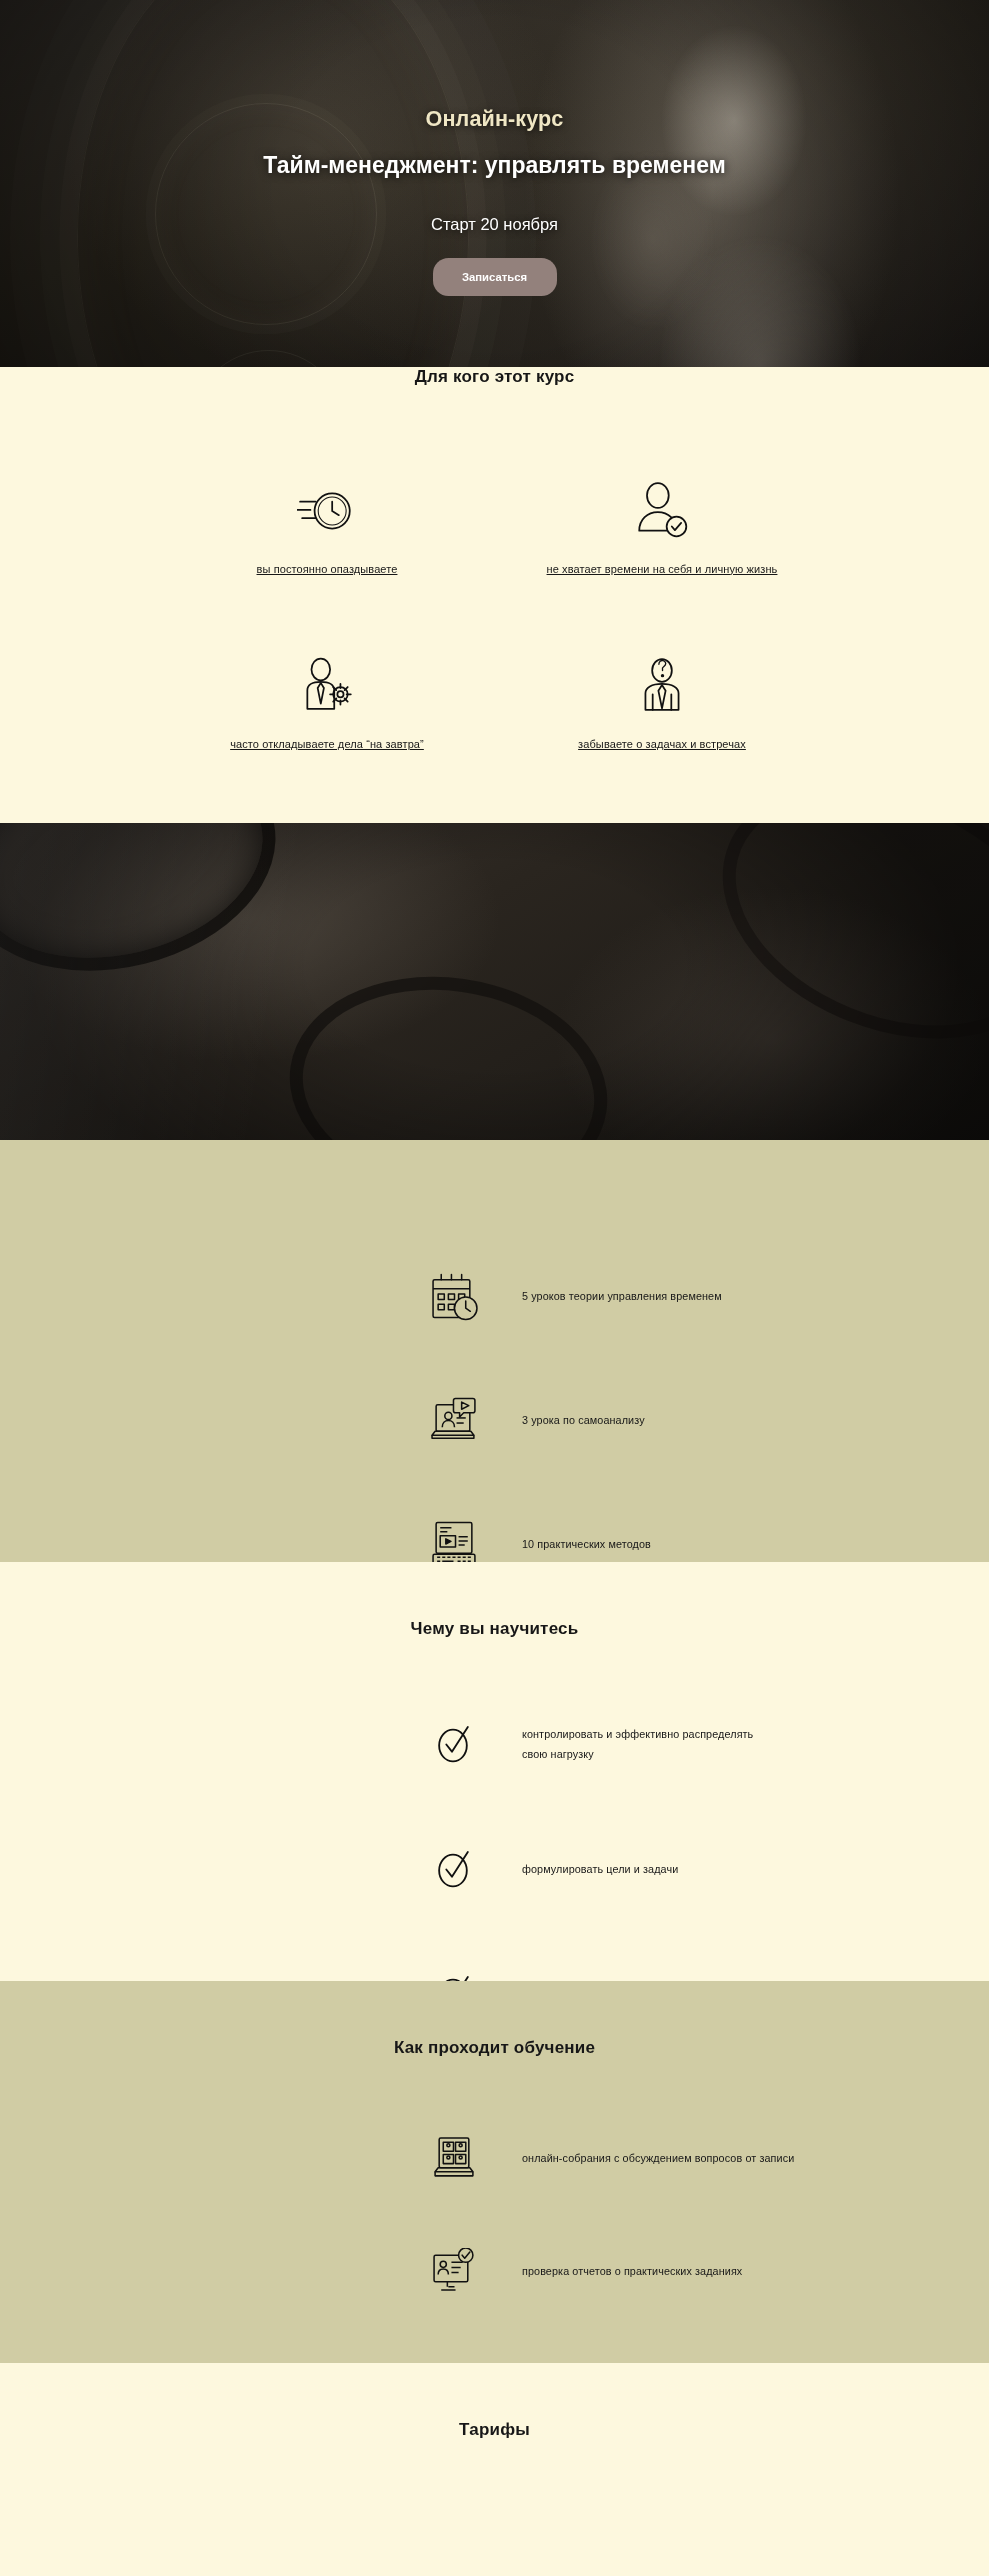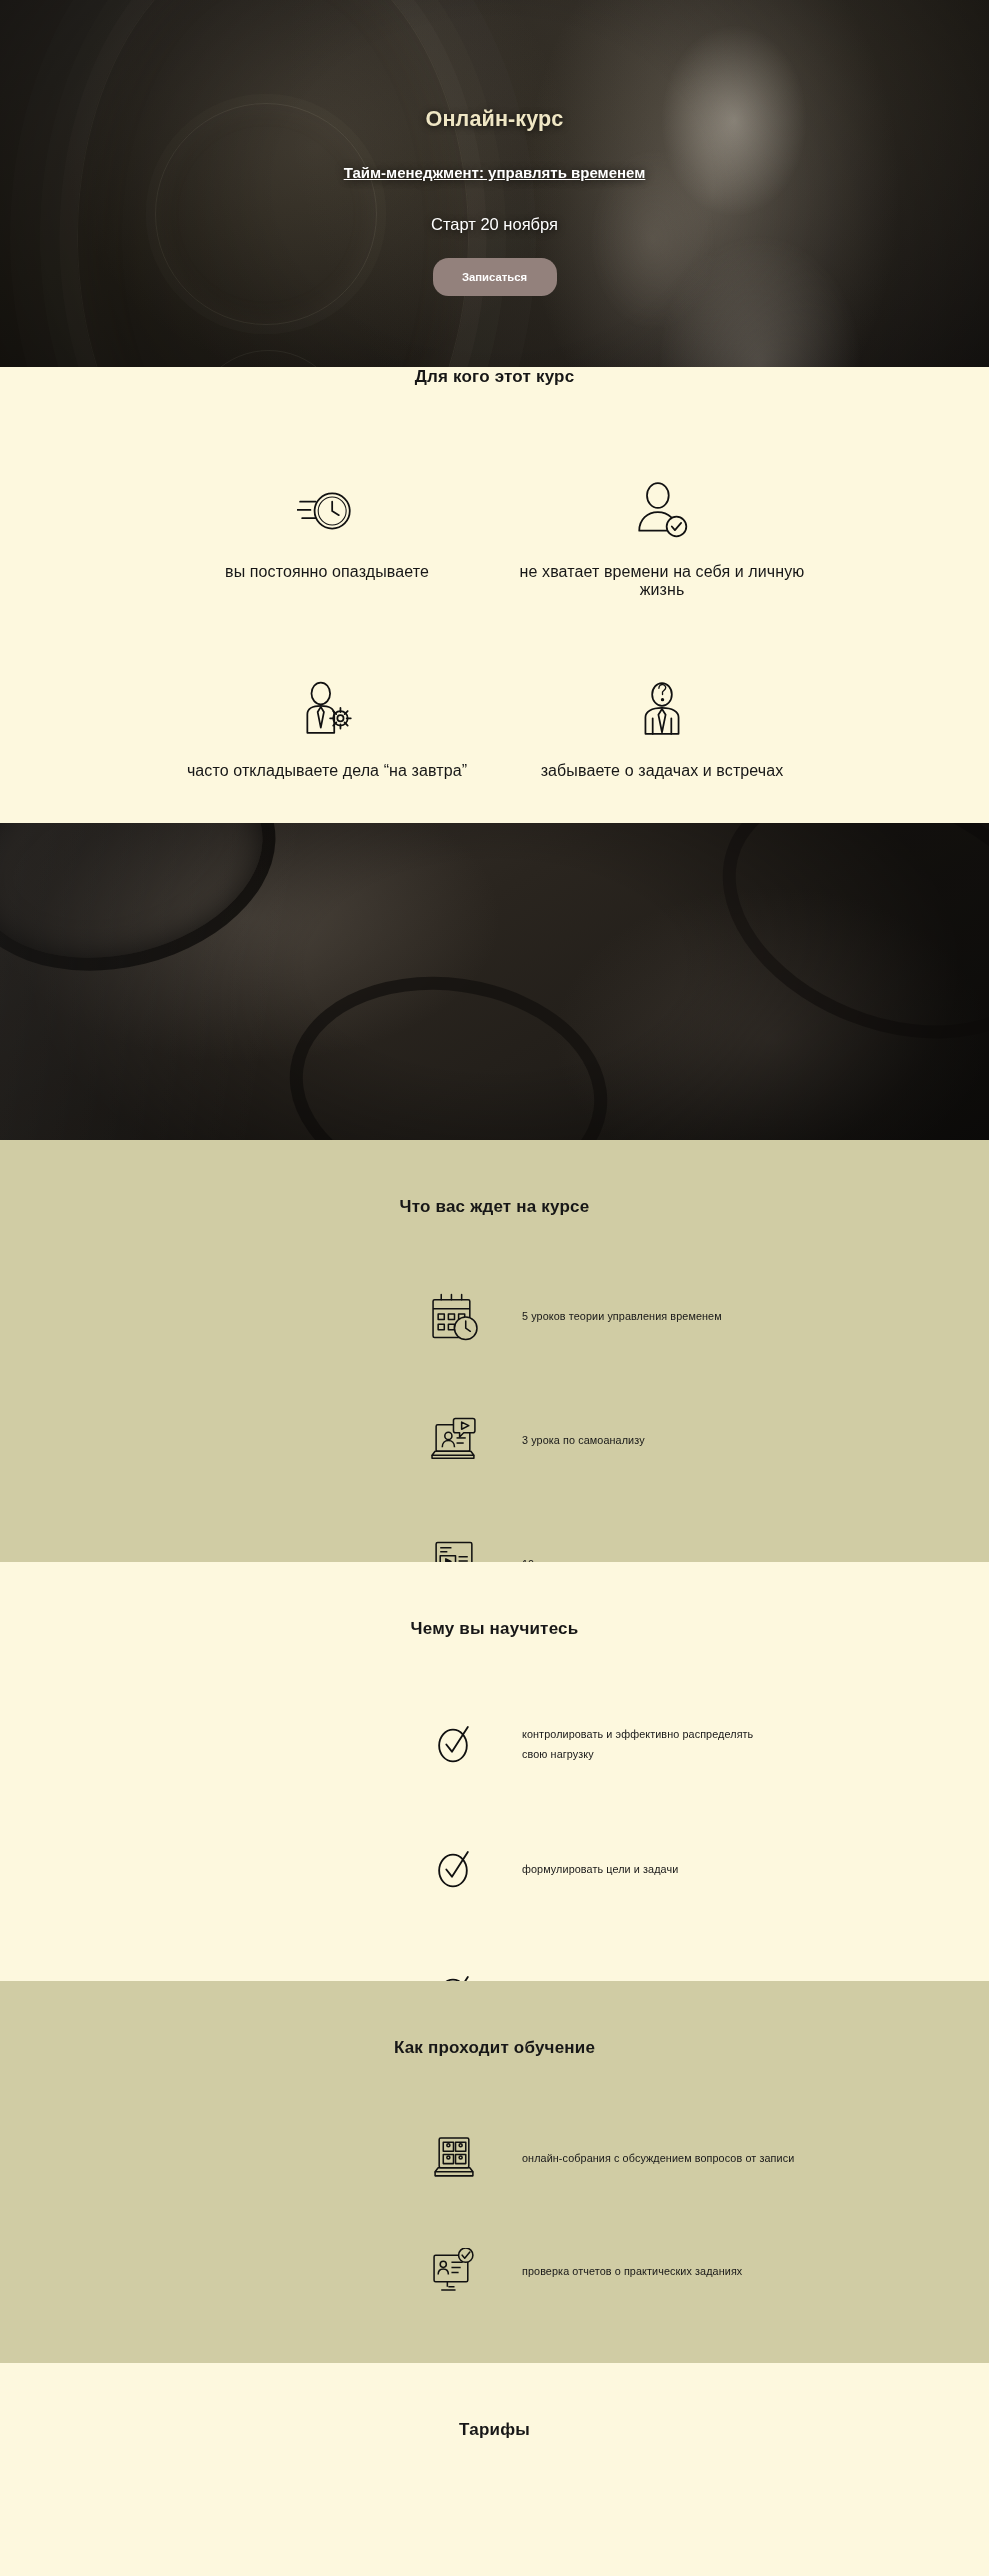--- a/index.html
+++ b/index.html
@@ -59,23 +59,22 @@
   .hero-vignette{
     position:absolute;inset:0;
     background:radial-gradient(ellipse 618px 464px at 50% 50%, rgba(0,0,0,0) 35%, rgba(0,0,0,.55) 100%);
   }
   .hero-inner{position:relative;z-index:3;width:618px;margin:0 auto;padding-top:106px;text-align:center;}
   .hero-kicker{
     font-size:21.6px;font-weight:700;color:#EFE6C4;letter-spacing:0.1px;
     text-shadow:0 1px 7.2px rgba(0,0,0,.7);
   }
   .hero-title{
-    margin-top:29px;font-size:15px;font-weight:700;color:#ffffff;line-height:1.55;
+    margin-top:16px;font-size:23px;font-weight:700;color:#ffffff;line-height:1.55;
     text-shadow:0 1px 8.2px rgba(0,0,0,.75);
-    text-decoration:underline;
   }
   .hero-date{
     margin-top:31px;font-size:16.5px;font-weight:400;color:#ffffff;
     text-shadow:0 1px 7.2px rgba(0,0,0,.7);
   }
   .btn-pill{
     display:inline-block;border:none;cursor:pointer;
     background:#93817c;color:#fff;border-radius:15.5px;
     font-family:"Liberation Sans", sans-serif;
   }
@@ -85,21 +84,21 @@
   .audience{height:456px;}
   .h2{
     text-align:center;font-size:17px;font-weight:700;color:#171717;letter-spacing:0.2px;
   }
   .aud-grid{
     width:670px;margin:90px auto 0;display:grid;grid-template-columns:1fr 1fr;
     row-gap:78px;justify-items:center;
   }
   .aud-item{width:289px;text-align:center;}
   .aud-ico{height:67px;display:flex;align-items:center;justify-content:center;}
-  .aud-label{margin-top:18.5px;font-size:16px;color:#171717;letter-spacing:0.1px;}
+  .aud-label{margin-top:18.5px;font-size:11px;color:#171717;letter-spacing:0.1px;text-decoration:underline;}
 
   
   .quote{
     height:317px;
     background:
       radial-gradient(ellipse 361px 206px at 25% 30%, rgba(96,88,78,.55), rgba(0,0,0,0) 70%),
       radial-gradient(ellipse 309px 216px at 78% 68%, rgba(78,70,62,.5), rgba(0,0,0,0) 70%),
       linear-gradient(150deg,#3a342e 0%,#2a251f 40%,#171512 100%);
     overflow:hidden;position:relative;
   }
@@ -214,21 +213,20 @@
   </section>
 
   <section class="quote">
     <div class="glass-a"></div>
     <div class="glass-b"></div>
     <div class="glass-c"></div>
     <div class="quote-sheen"></div>
   </section>
 
   <section class="sec-olive listsec" style="height:422px">
-    <h2 class="h2">Что вас ждет на курсе</h2>
     <div class="rows" style="margin-top:61px">
 
       <div class="row" style="margin-bottom:47px">
         <div class="row-ico">
           <svg width="49" height="54" viewBox="0 0 96 104" fill="none" stroke="#111" stroke-width="3" stroke-linejoin="round">
             <rect x="6" y="18" width="72" height="74" rx="3"></rect>
             <path d="M6 36h72"></path>
             <path d="M22 18V8M42 18V8M62 18V8" stroke-linecap="round"></path>
             <rect x="16" y="46" width="12" height="11"></rect>
               <rect x="36" y="46" width="12" height="11"></rect>

